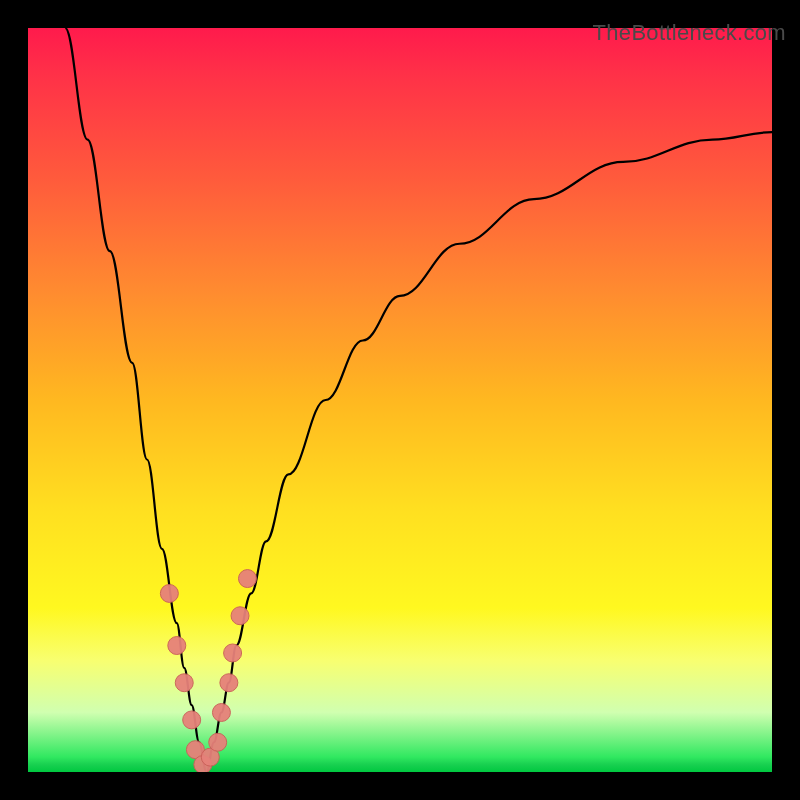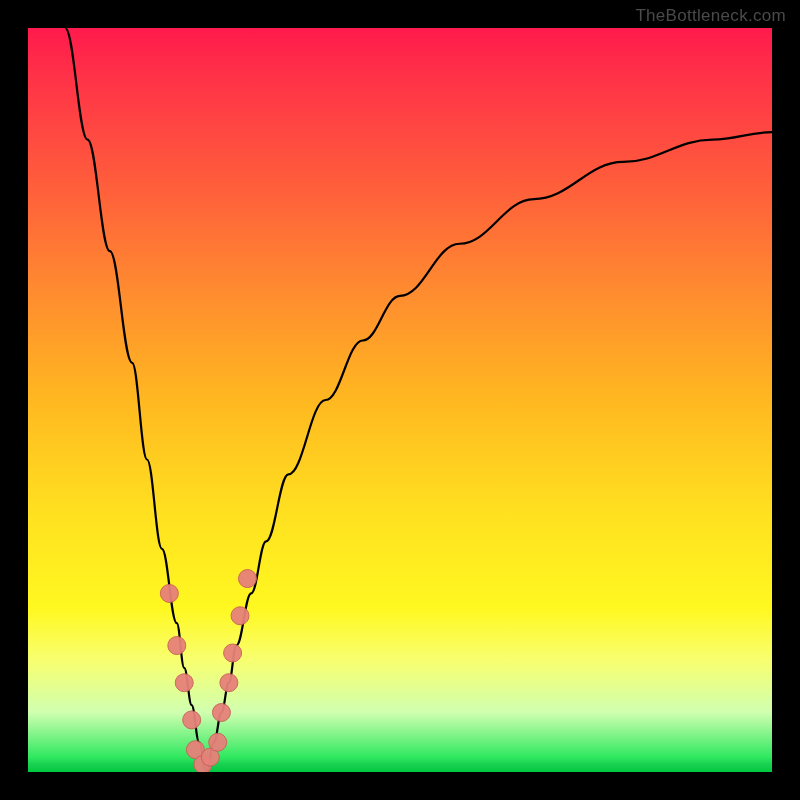--- a/index.html
+++ b/index.html
@@ -28,24 +28,24 @@
       #f8ff70 85%,
       #d0ffb0 92%,
       #30e860 98%,
       #18d050 99%,
       #00c840 100%
     );
     overflow: hidden;
   }
   .watermark {
     position: absolute;
-    top: 6px;
+    top: 20px;
     right: 14px;
     color: #4a4a4a;
-    font-size: 17px;
+    font-size: 22px;
     font-weight: 500;
     letter-spacing: 0.3px;
     z-index: 20;
   }
   svg.plot {
     position: absolute;
     left: 0;
     top: 0;
     width: 744px;
     height: 744px;

